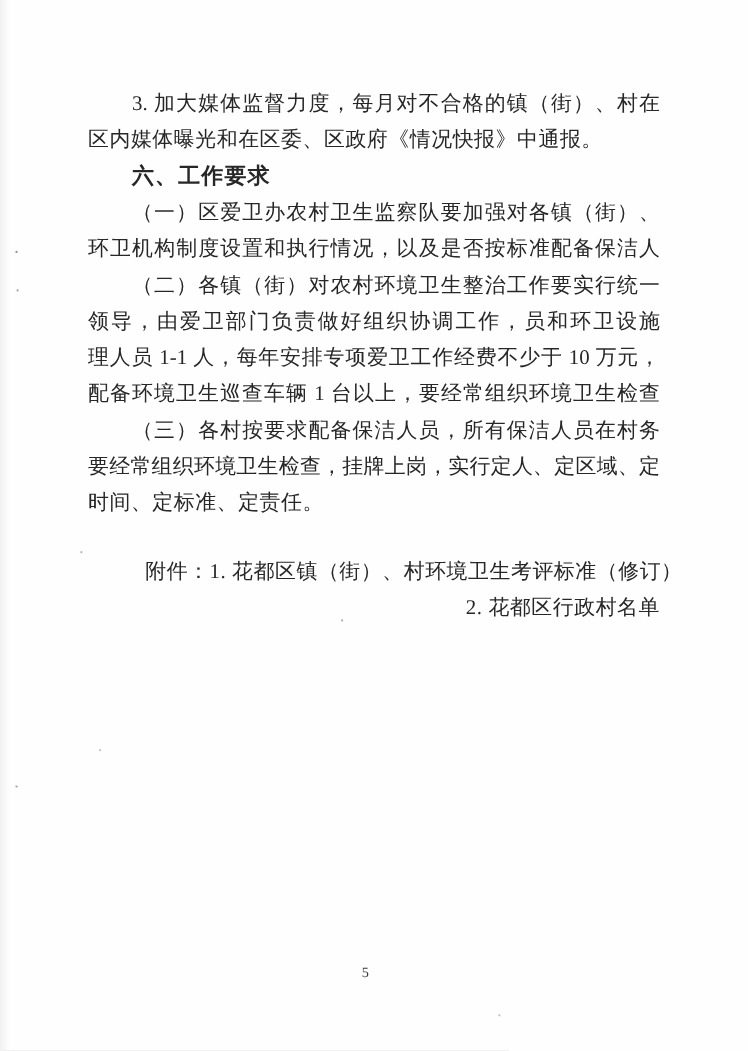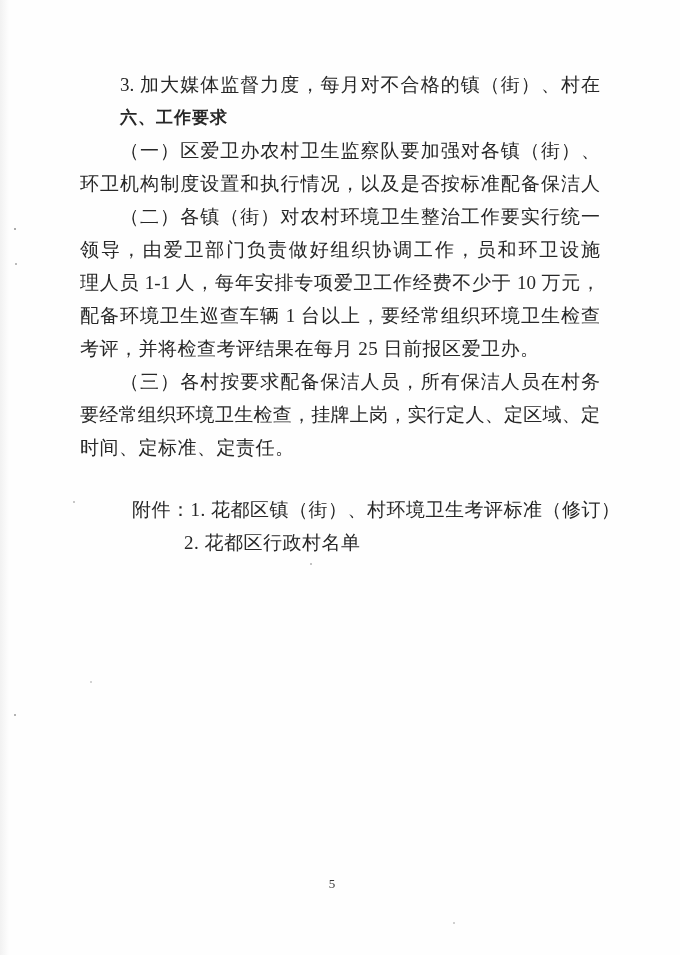--- a/index.html
+++ b/index.html
@@ -21,42 +21,42 @@
   
   .edge-shade {
     position: absolute;
     left: 0; top: 0;
     width: 9px; height: 100%;
     background: linear-gradient(to right, rgba(130,130,130,0.10), rgba(255,255,255,0));
   }
   .doc {
     position: absolute;
     left: 80px;
-    top: 68px;
+    top: 78px;
     width: 520px;
     font-size: 19px;
     line-height: 33px;
     letter-spacing: 0.5px;
   }
   .line { white-space: nowrap; }
   .fill {
     white-space: normal;
     letter-spacing: 0;
     text-align: justify;
     text-align-last: justify;
   }
   .ind { padding-left: 40px; }
   .heading {
     padding-left: 40px;
     font-weight: 700;
-    font-size: 17px;
+    font-size: 20px;
     letter-spacing: 1px;
     font-family: "Liberation Sans", "DejaVu Sans", sans-serif;
   }
-  .attach { margin-top: 29px; }
+  .attach { margin-top: 29px; text-align: right; }
   .attach1 { padding-left: 52px; }
   .attach2 { padding-left: 104px; }
   .page-number {
     position: absolute;
     left: 318px;
     top: 876px;
     width: 28px;
     text-align: center;
     font-size: 13px;
     color: #3a3a3a;
@@ -79,35 +79,35 @@
   <div class="speck" style="left:73px;top:501px;background:#b5b5b5;"></div>
   <div class="speck" style="left:310px;top:563px;background:#b0b0b0;"></div>
   <div class="speck" style="left:90px;top:681px;background:#c5c5c5;"></div>
   <div class="speck" style="left:14px;top:714px;background:#9a9a9a;"></div>
   <div class="speck" style="left:453px;top:922px;background:#c0c0c0;"></div>
 
   <div class="doc">
 
     <div>
       <div class="line fill ind">3. 加大媒体监督力度，每月对不合格的镇（街）、村在</div>
+      <div class="line">区内媒体曝光和在区委、区政府《情况快报》中通报。</div>
     </div>
 
     <div class="line heading">六、工作要求</div>
 
     <div>
       <div class="line fill ind">（一）区爱卫办农村卫生监察队要加强对各镇（街）、</div>
       <div class="line fill">环卫机构制度设置和执行情况，以及是否按标准配备保洁人</div>
     </div>
 
     <div>
       <div class="line fill ind">（二）各镇（街）对农村环境卫生整治工作要实行统一</div>
       <div class="line fill">领导，由爱卫部门负责做好组织协调工作，员和环卫设施</div>
       <div class="line fill">理人员 1-1 人，每年安排专项爱卫工作经费不少于 10 万元，</div>
       <div class="line fill">配备环境卫生巡查车辆 1 台以上，要经常组织环境卫生检查</div>
-      <div class="line">考评，并将检查考评结果在每月 25 日前报区爱卫办。</div>
     </div>
 
     <div>
       <div class="line fill ind">（三）各村按要求配备保洁人员，所有保洁人员在村务</div>
       <div class="line fill">要经常组织环境卫生检查，挂牌上岗，实行定人、定区域、定</div>
       <div class="line">时间、定标准、定责任。</div>
     </div>
 
     <div class="attach">
       <div class="line attach1">附件：1. 花都区镇（街）、村环境卫生考评标准（修订）</div>

